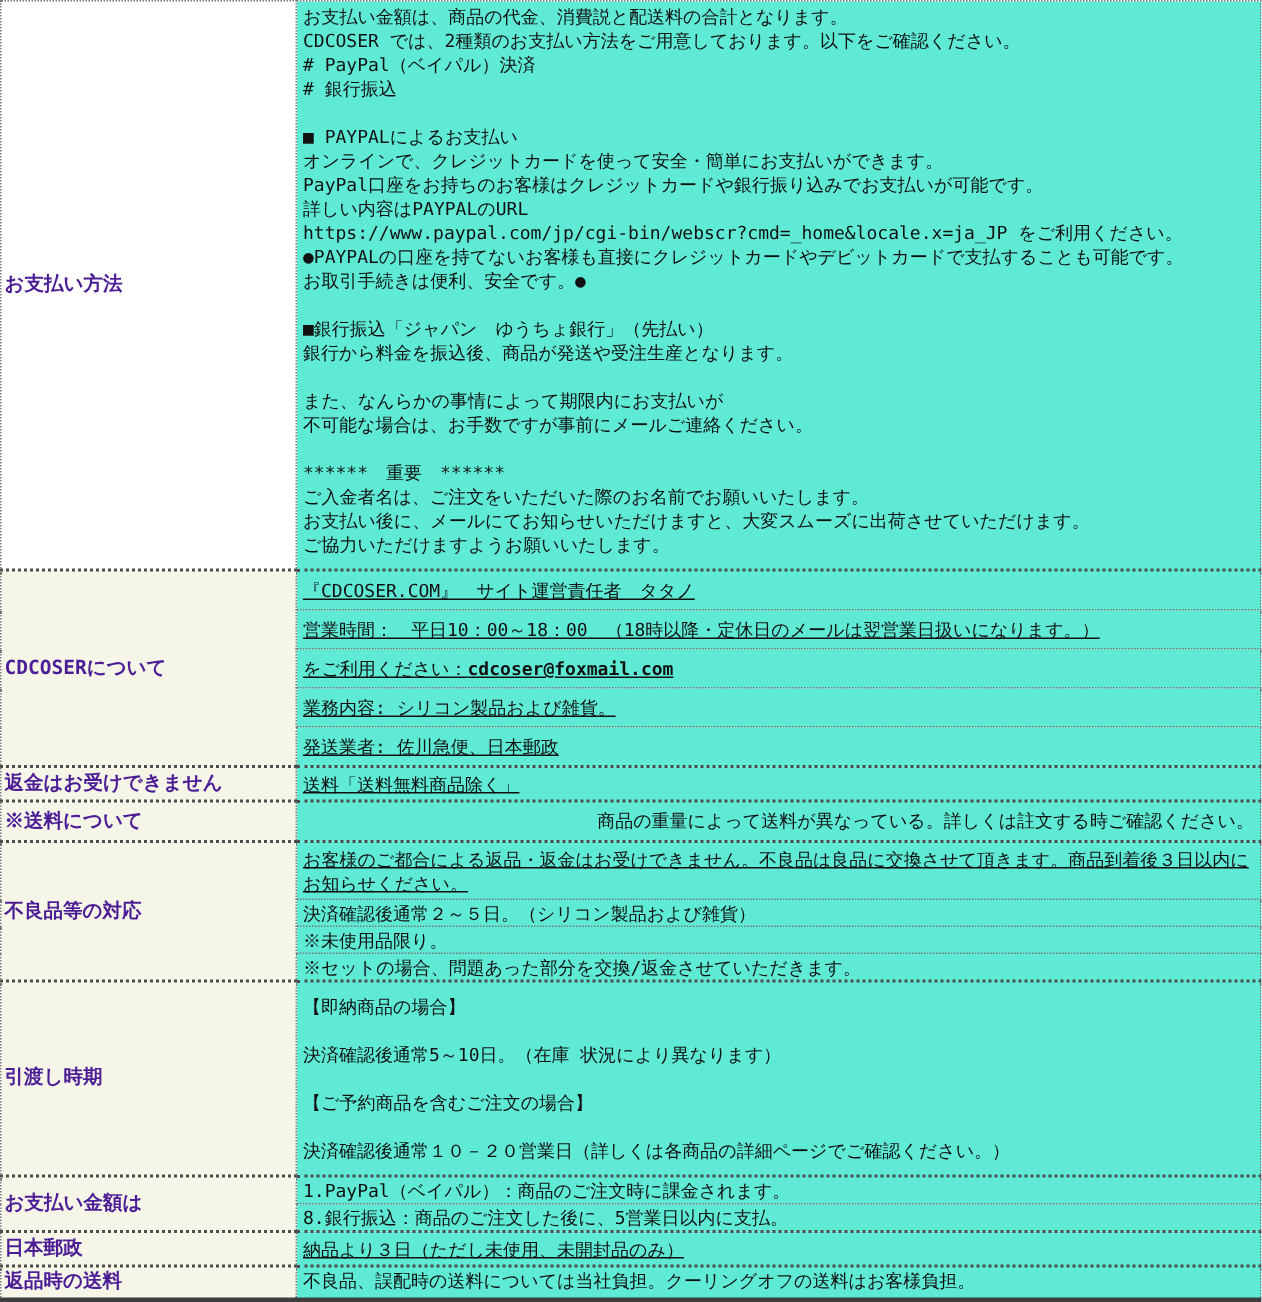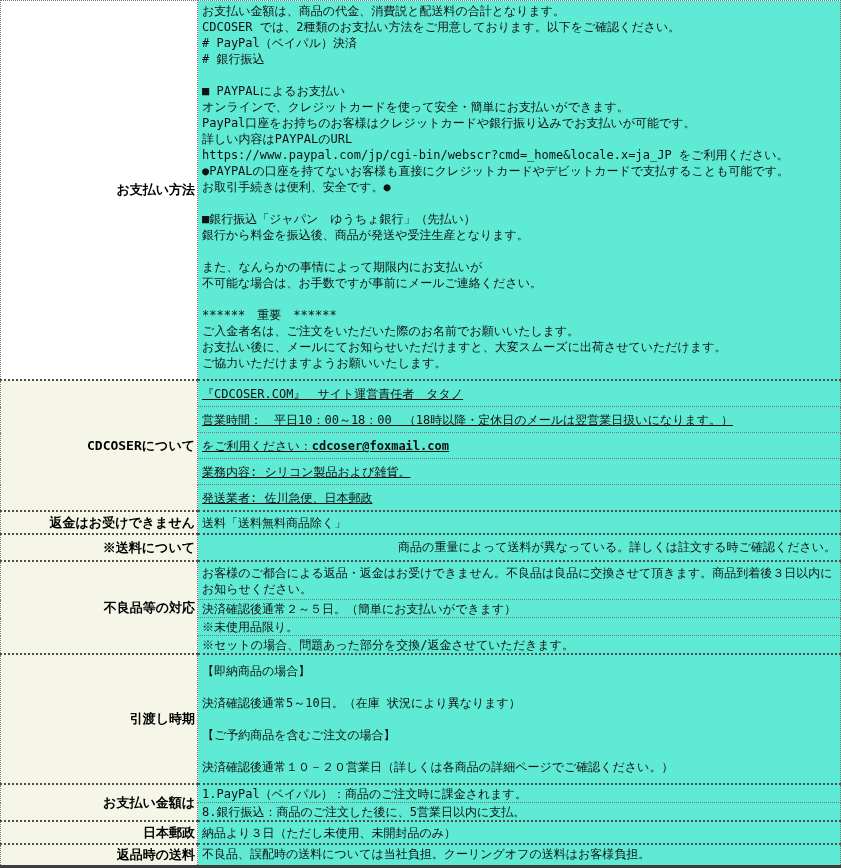--- a/index.html
+++ b/index.html
@@ -19,35 +19,35 @@
   td{
     vertical-align:top;
     font-size:12px;
     line-height:16px;
     border:1px dotted #777;
   }
   tr.sec > td{border-top:2px dotted #4d4d4d;}
   tr:first-child > td{border-top:1px dotted #777;}
   td.label{
     background:#f6f6e8;
-    text-align:right;
+    text-align:left;
     vertical-align:middle;
     font-weight:bold;
     font-size:13px;
     padding:2px;
-    color:#000000;
+    color:#4c1d95;
   }
   td.label.white{background:#ffffff;}
   td.content{padding:1px 3px 1px 4px;background:#5eead4;}
   td.content.pad-tall{padding:2px 3px 8px 4px;}
   td.content.pad-sub{padding:5px 8px 4px 4px;text-decoration:underline;}
   td.content.pad-med{padding:4px 4px 5px 4px;text-align:right;}
   td.content.pad-thin{padding:1px 4px 0 4px;}
   td.content.pad-8{padding:8px 4px 8px 4px;}
-  td.content.pad-3{padding:3px 4px 2px 4px;}
+  td.content.pad-3{padding:3px 4px 2px 4px;text-decoration:underline;}
   .pre{white-space:pre-wrap;word-break:break-all;}
   .bold{font-weight:bold;}
 </style>
 </head>
 <body>
 
 <table class="shop-info">
   <colgroup>
       <col class="c-label">
       <col>
@@ -125,21 +125,21 @@
   </tr>
 
   <tr class="sec">
     <td class="label" rowspan="4">不良品等の対応</td>
     <td class="content pad-3">
       <div class="pre">お客様のご都合による返品・返金はお受けできません。不良品は良品に交換させて頂きます。商品到着後３日以内にお知らせください。</div>
     </td>
   </tr>
   <tr>
     <td class="content pad-thin">
-      <div class="pre">決済確認後通常２～５日。（簡単にお支払いができます）</div>
+      <div class="pre">決済確認後通常２～５日。（シリコン製品および雑貨）</div>
     </td>
   </tr>
   <tr>
     <td class="content pad-thin">
       <div class="pre">※未使用品限り。</div>
     </td>
   </tr>
   <tr>
     <td class="content pad-thin">
       <div class="pre">※セットの場合、問題あった部分を交換/返金させていただきます。</div>

